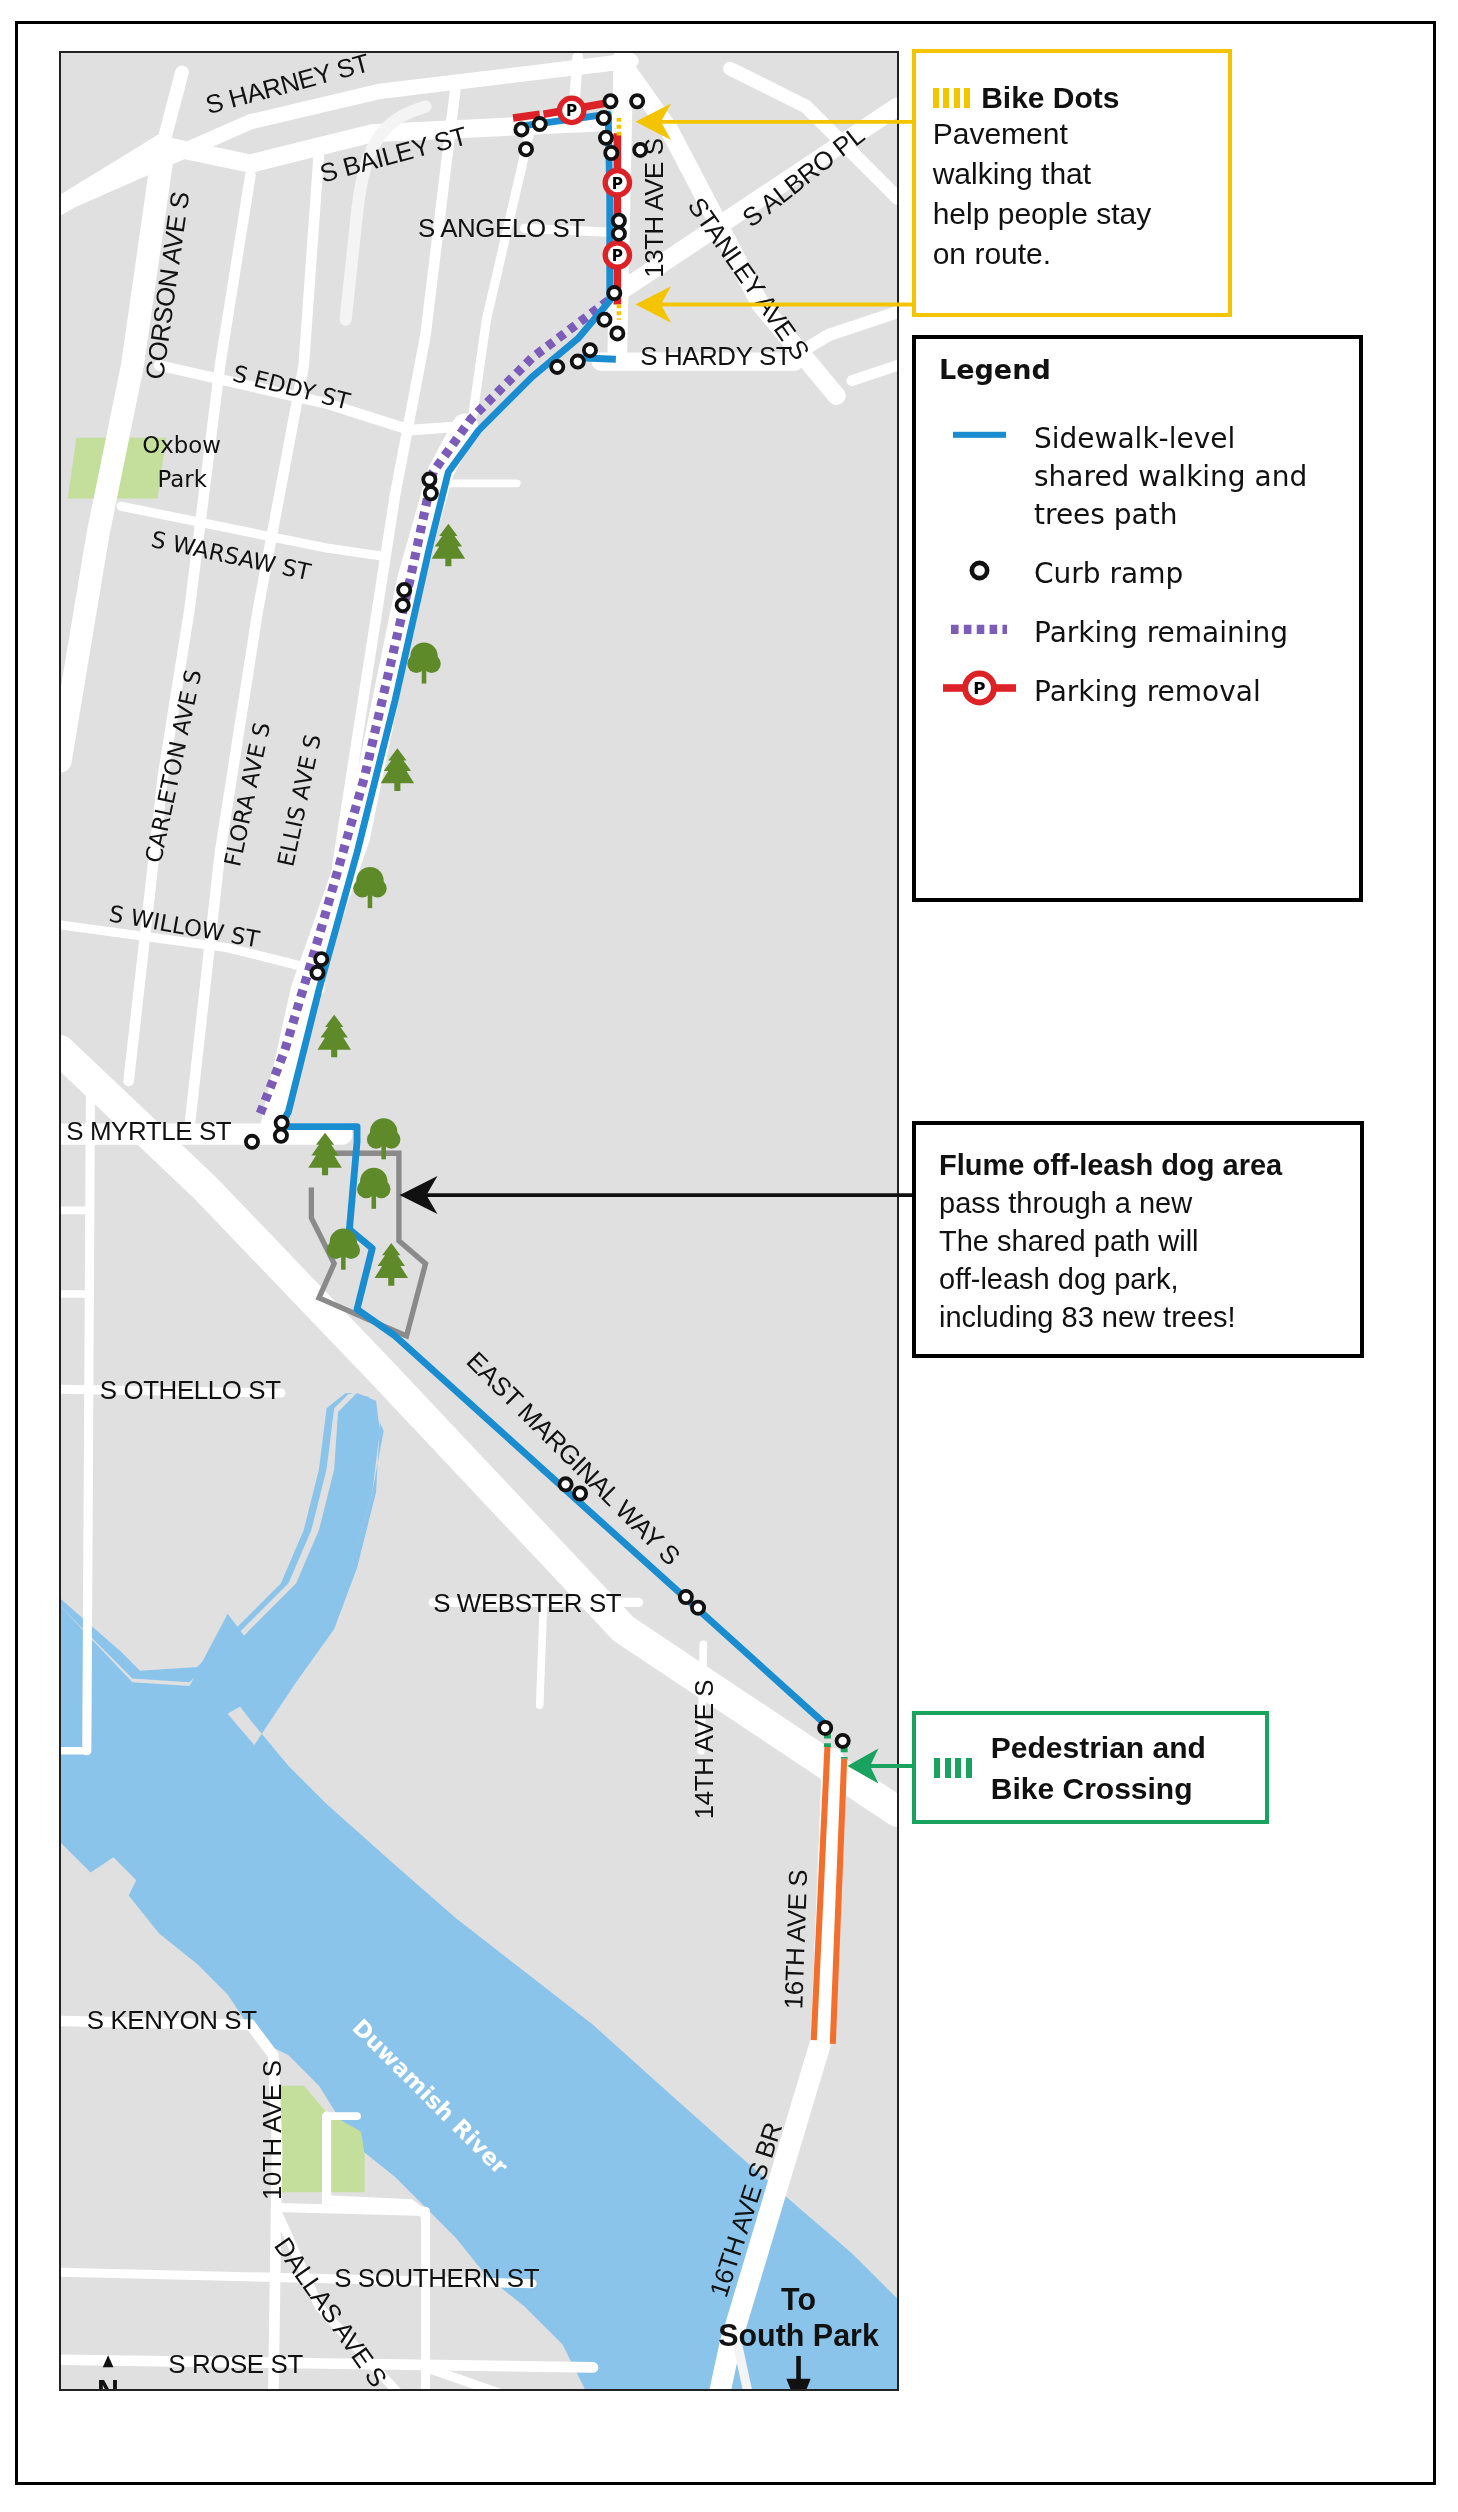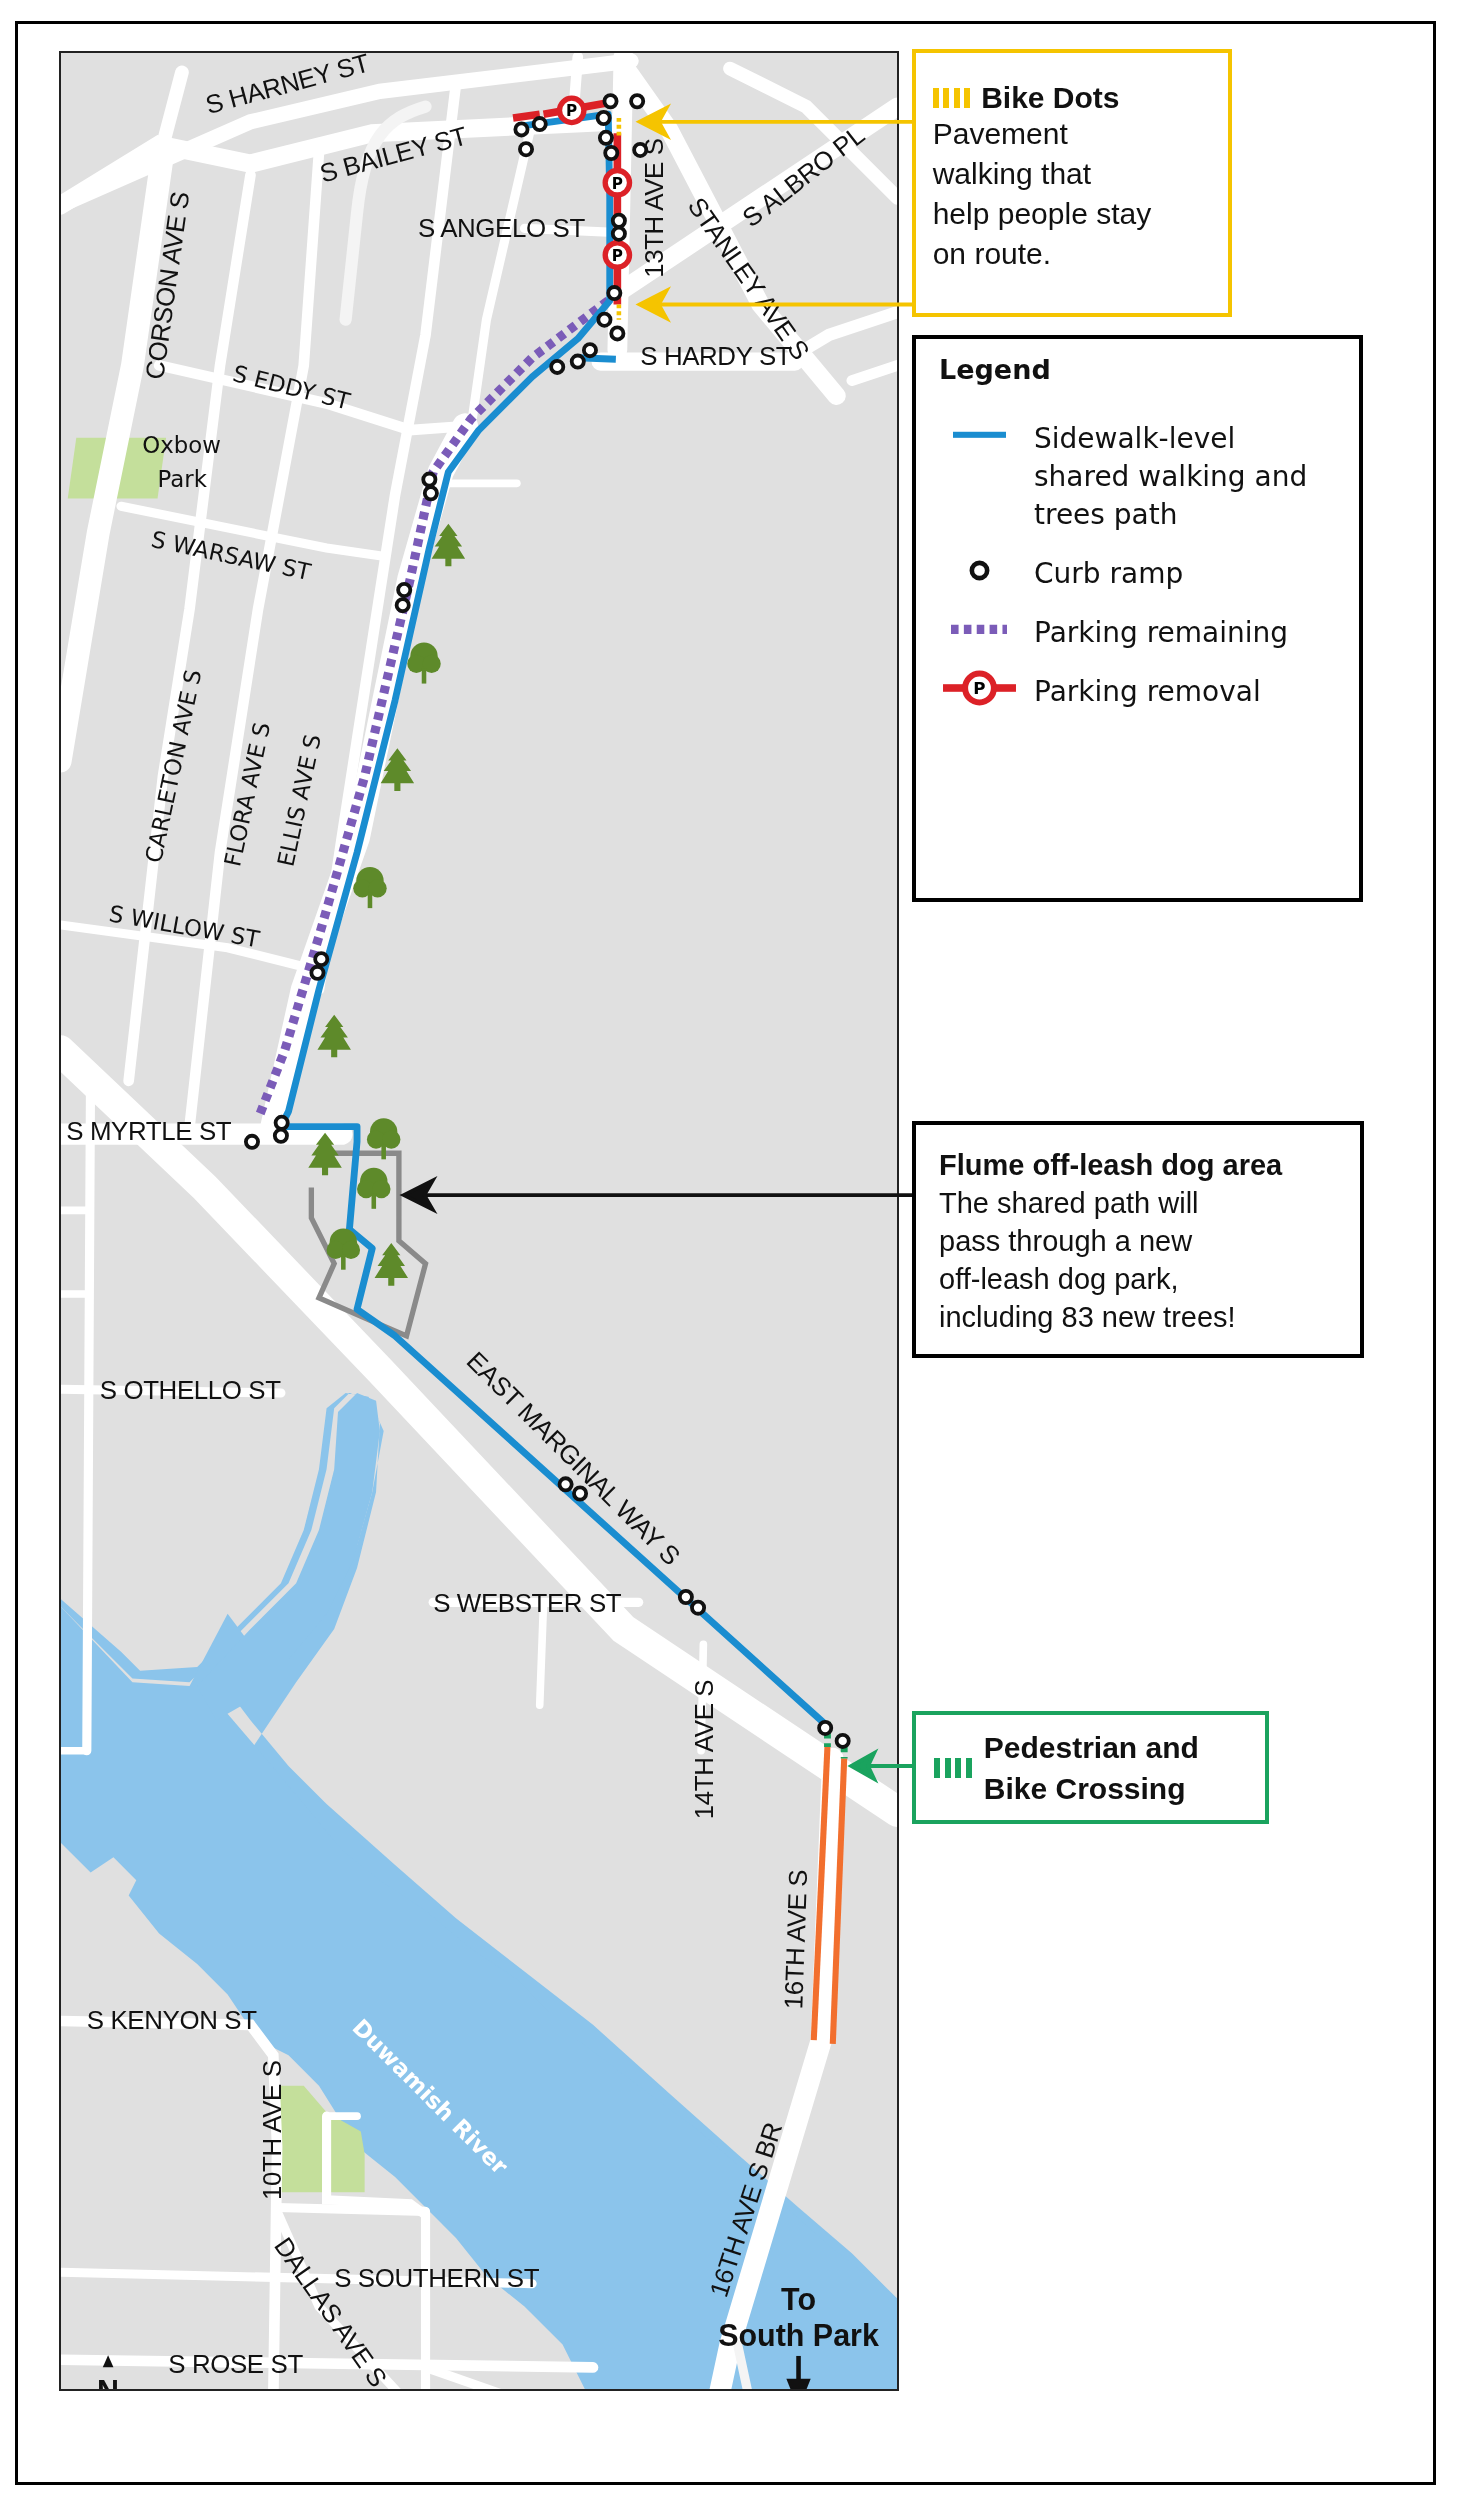--- a/index.html
+++ b/index.html
@@ -27,21 +27,21 @@
   .legend .title { font-family:"DejaVu Sans",sans-serif; font-weight:bold; font-size:27px; margin-bottom:35px; }
   .legend .row { display:flex; align-items:flex-start; margin-bottom:21px; }
   .legend .sym { width:80px; flex:0 0 80px; height:30px; display:flex; align-items:center; justify-content:center; margin-right:0; }
   .legend .lbl { font-family:"DejaVu Sans",sans-serif; font-size:28px; line-height:38px; margin-left:15px; }
 
   .flume { left:912px; top:1121px; width:452px; height:237px; border:4.6px solid #000; padding:21px 0 0 23px; }
   .flume .title { font-family:"Liberation Sans",sans-serif; font-weight:bold; font-size:29px; line-height:38px; }
   .flume .body { font-family:"Liberation Sans",sans-serif; font-size:29px; line-height:38px; }
 
   .ped { left:912px; top:1711px; width:357px; height:113px; border:4.6px solid #1aa35e; display:flex; align-items:center; padding-left:18px; }
-  .ped .label { font-family:"Liberation Sans",sans-serif; font-weight:bold; font-size:30px; line-height:41px; margin-left:12px; }
+  .ped .label { font-family:"Liberation Sans",sans-serif; font-weight:bold; font-size:30px; line-height:41px; margin-left:19px; }
 
   .arrow-layer { position:absolute; left:0; top:0; pointer-events:none; }
 </style>
 </head>
 <body>
 
 <div class="outer-frame"></div>
 
 <div class="map">
 <svg width="1459" height="2512" viewBox="0 0 1916 3300" xmlns="http://www.w3.org/2000/svg">
@@ -354,22 +354,22 @@
       </div>
     <div class="lbl">
         <div>Parking removal</div>
       </div>
   </div>
 </div>
 
 <div class="callout flume">
   <div class="title">Flume off-leash dog area</div>
   <div class="body">
+    <div>pass through a new</div>
     <div>The shared path will</div>
-    <div>pass through a new</div>
     <div>off-leash dog park,</div>
     <div>including 83 new trees!</div>
   </div>
 </div>
 
 <div class="callout ped">
   <span class="ticks">
       <i style="background:#1aa35e"></i>
       <i style="background:#1aa35e"></i>
       <i style="background:#1aa35e"></i>

